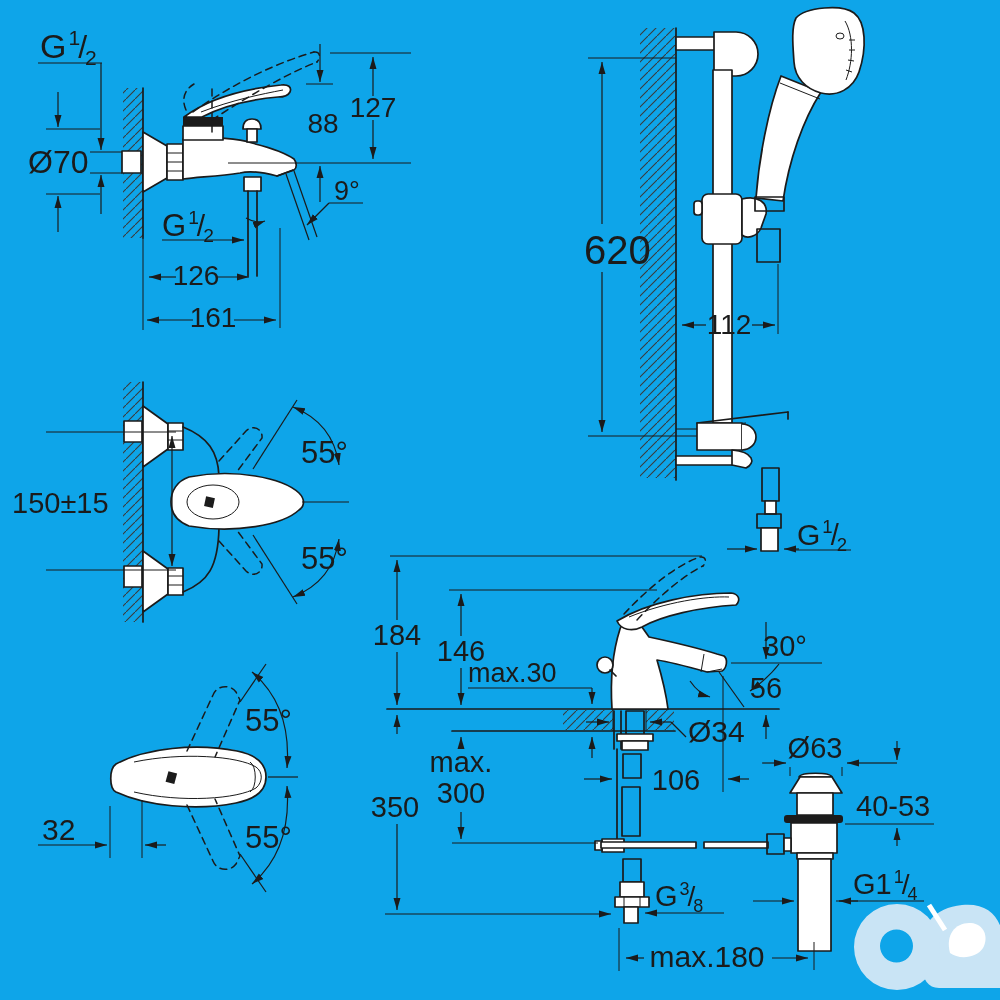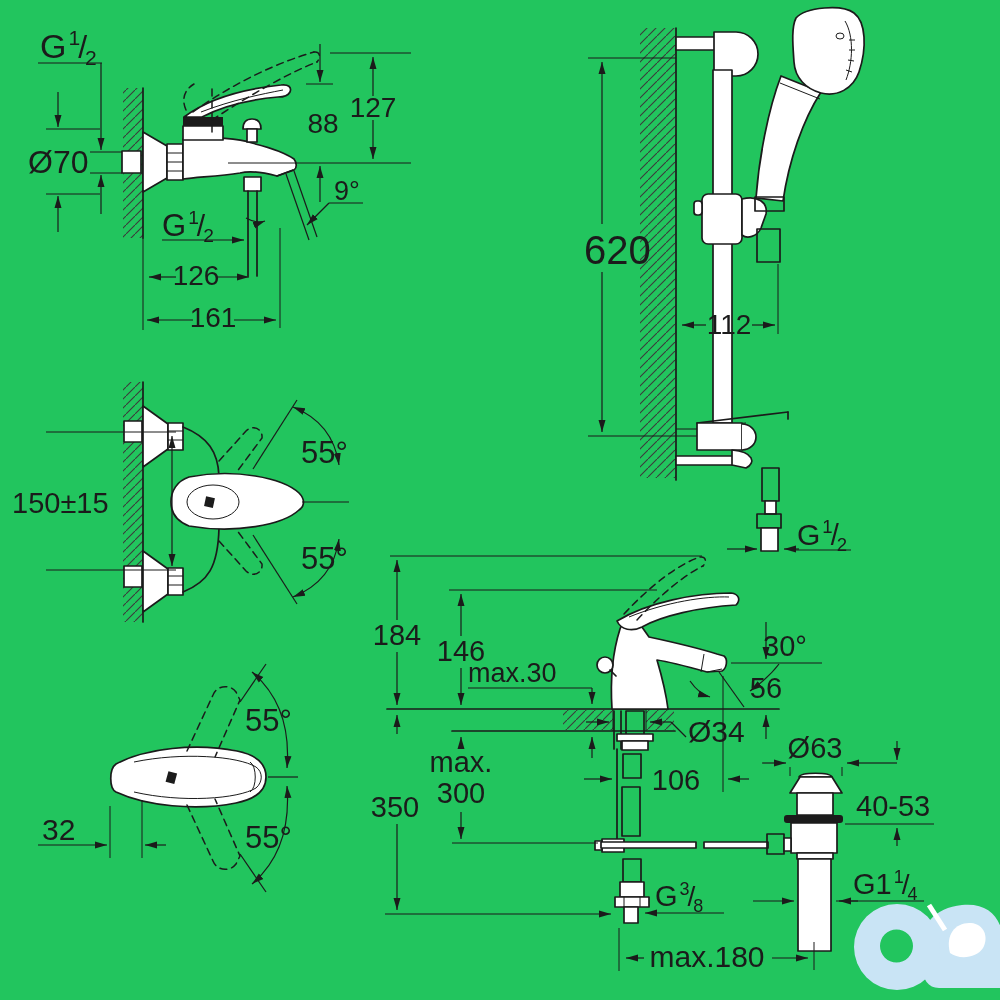--- a/index.html
+++ b/index.html
@@ -1,16 +1,16 @@
 <!DOCTYPE html>
 <html><head>
 <meta charset="utf-8">
 <style>
   html,body{margin:0;padding:0;background:#ffffff;}
-  .stage{position:relative;width:1000px;height:1000px;background:#22c55e;overflow:hidden;}
+  .stage{position:relative;width:1000px;height:1000px;background:#0ea5e9;overflow:hidden;}
   svg{display:block;}
   text{font-family:"Liberation Sans", sans-serif;fill:#1b1b1b;}
   .ln{stroke:#1b1b1b;stroke-width:1.7;fill:none;stroke-linecap:round;stroke-linejoin:round;}
   .lnf{stroke:#1b1b1b;stroke-width:1.7;fill:#ffffff;stroke-linejoin:round;}
   .dk{fill:#1b1b1b;stroke:none;}
   .dl{stroke:#1b1b1b;stroke-width:1.2;fill:none;}
   .th{stroke:#1b1b1b;stroke-width:1;fill:none;}
   .dash{stroke:#1b1b1b;stroke-width:1.5;fill:none;stroke-dasharray:7 5;stroke-linecap:round;}
   .t27{font-size:27px;} .t28{font-size:28px;} .t29{font-size:29px;} .t30{font-size:30px;}
   .t31{font-size:31px;} .t32{font-size:32px;} .t34{font-size:34px;} .t40{font-size:40px;}

